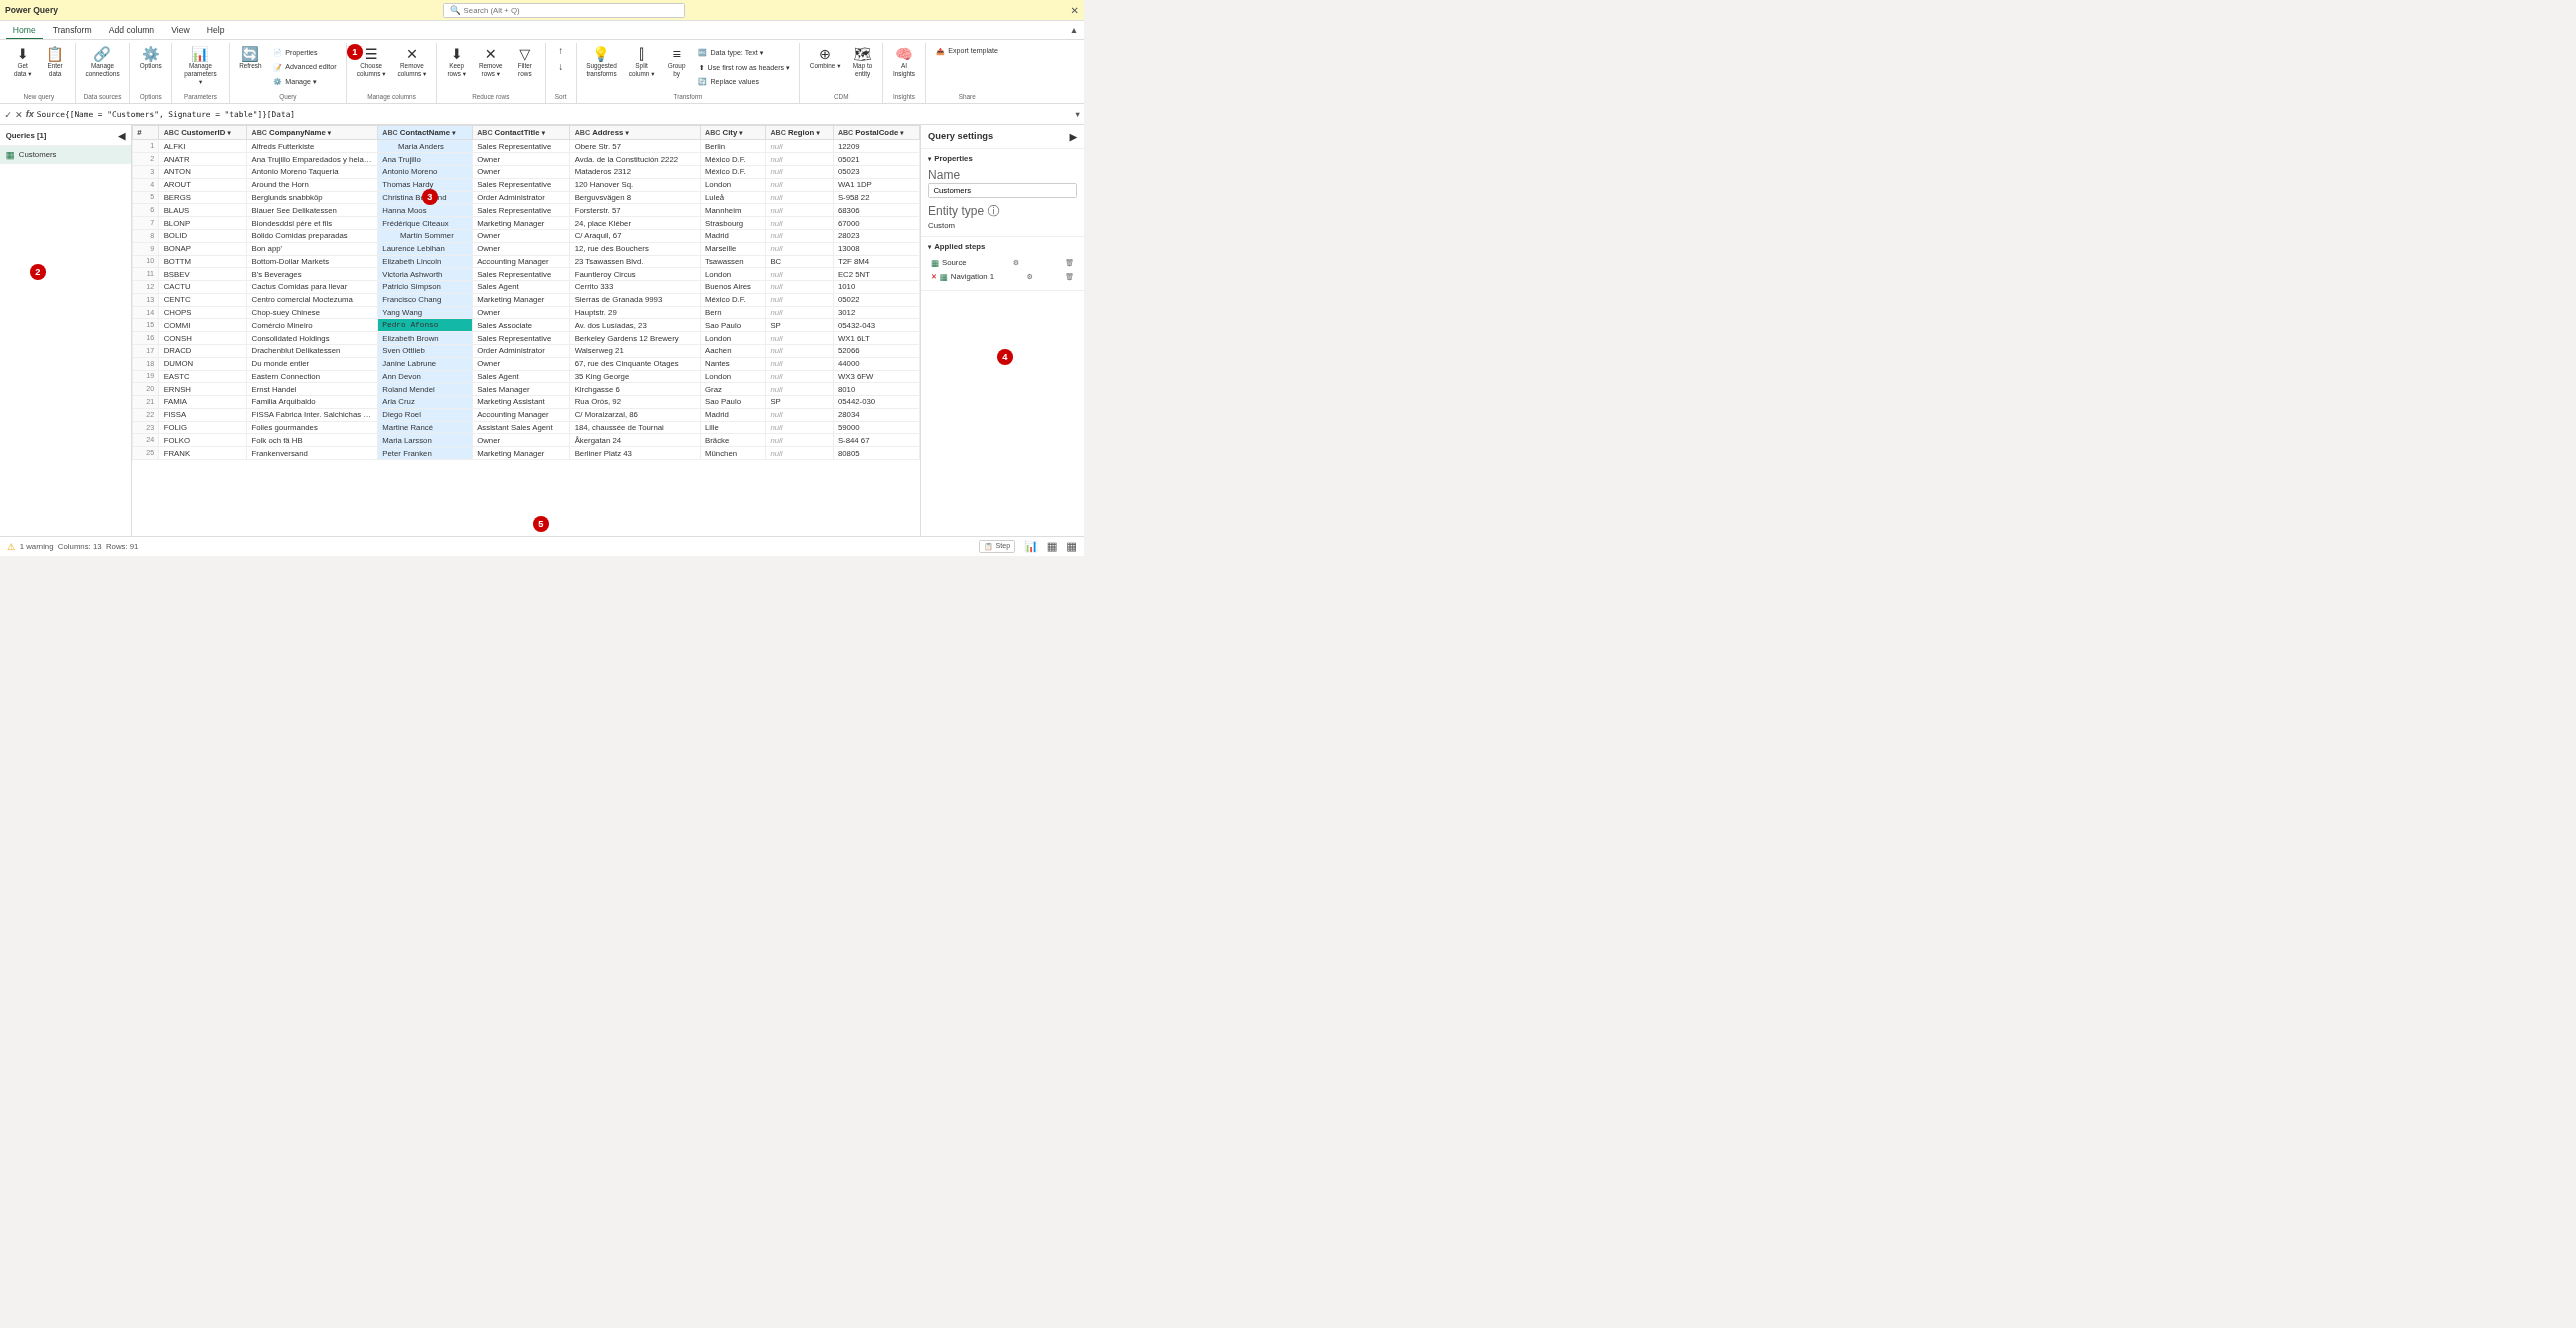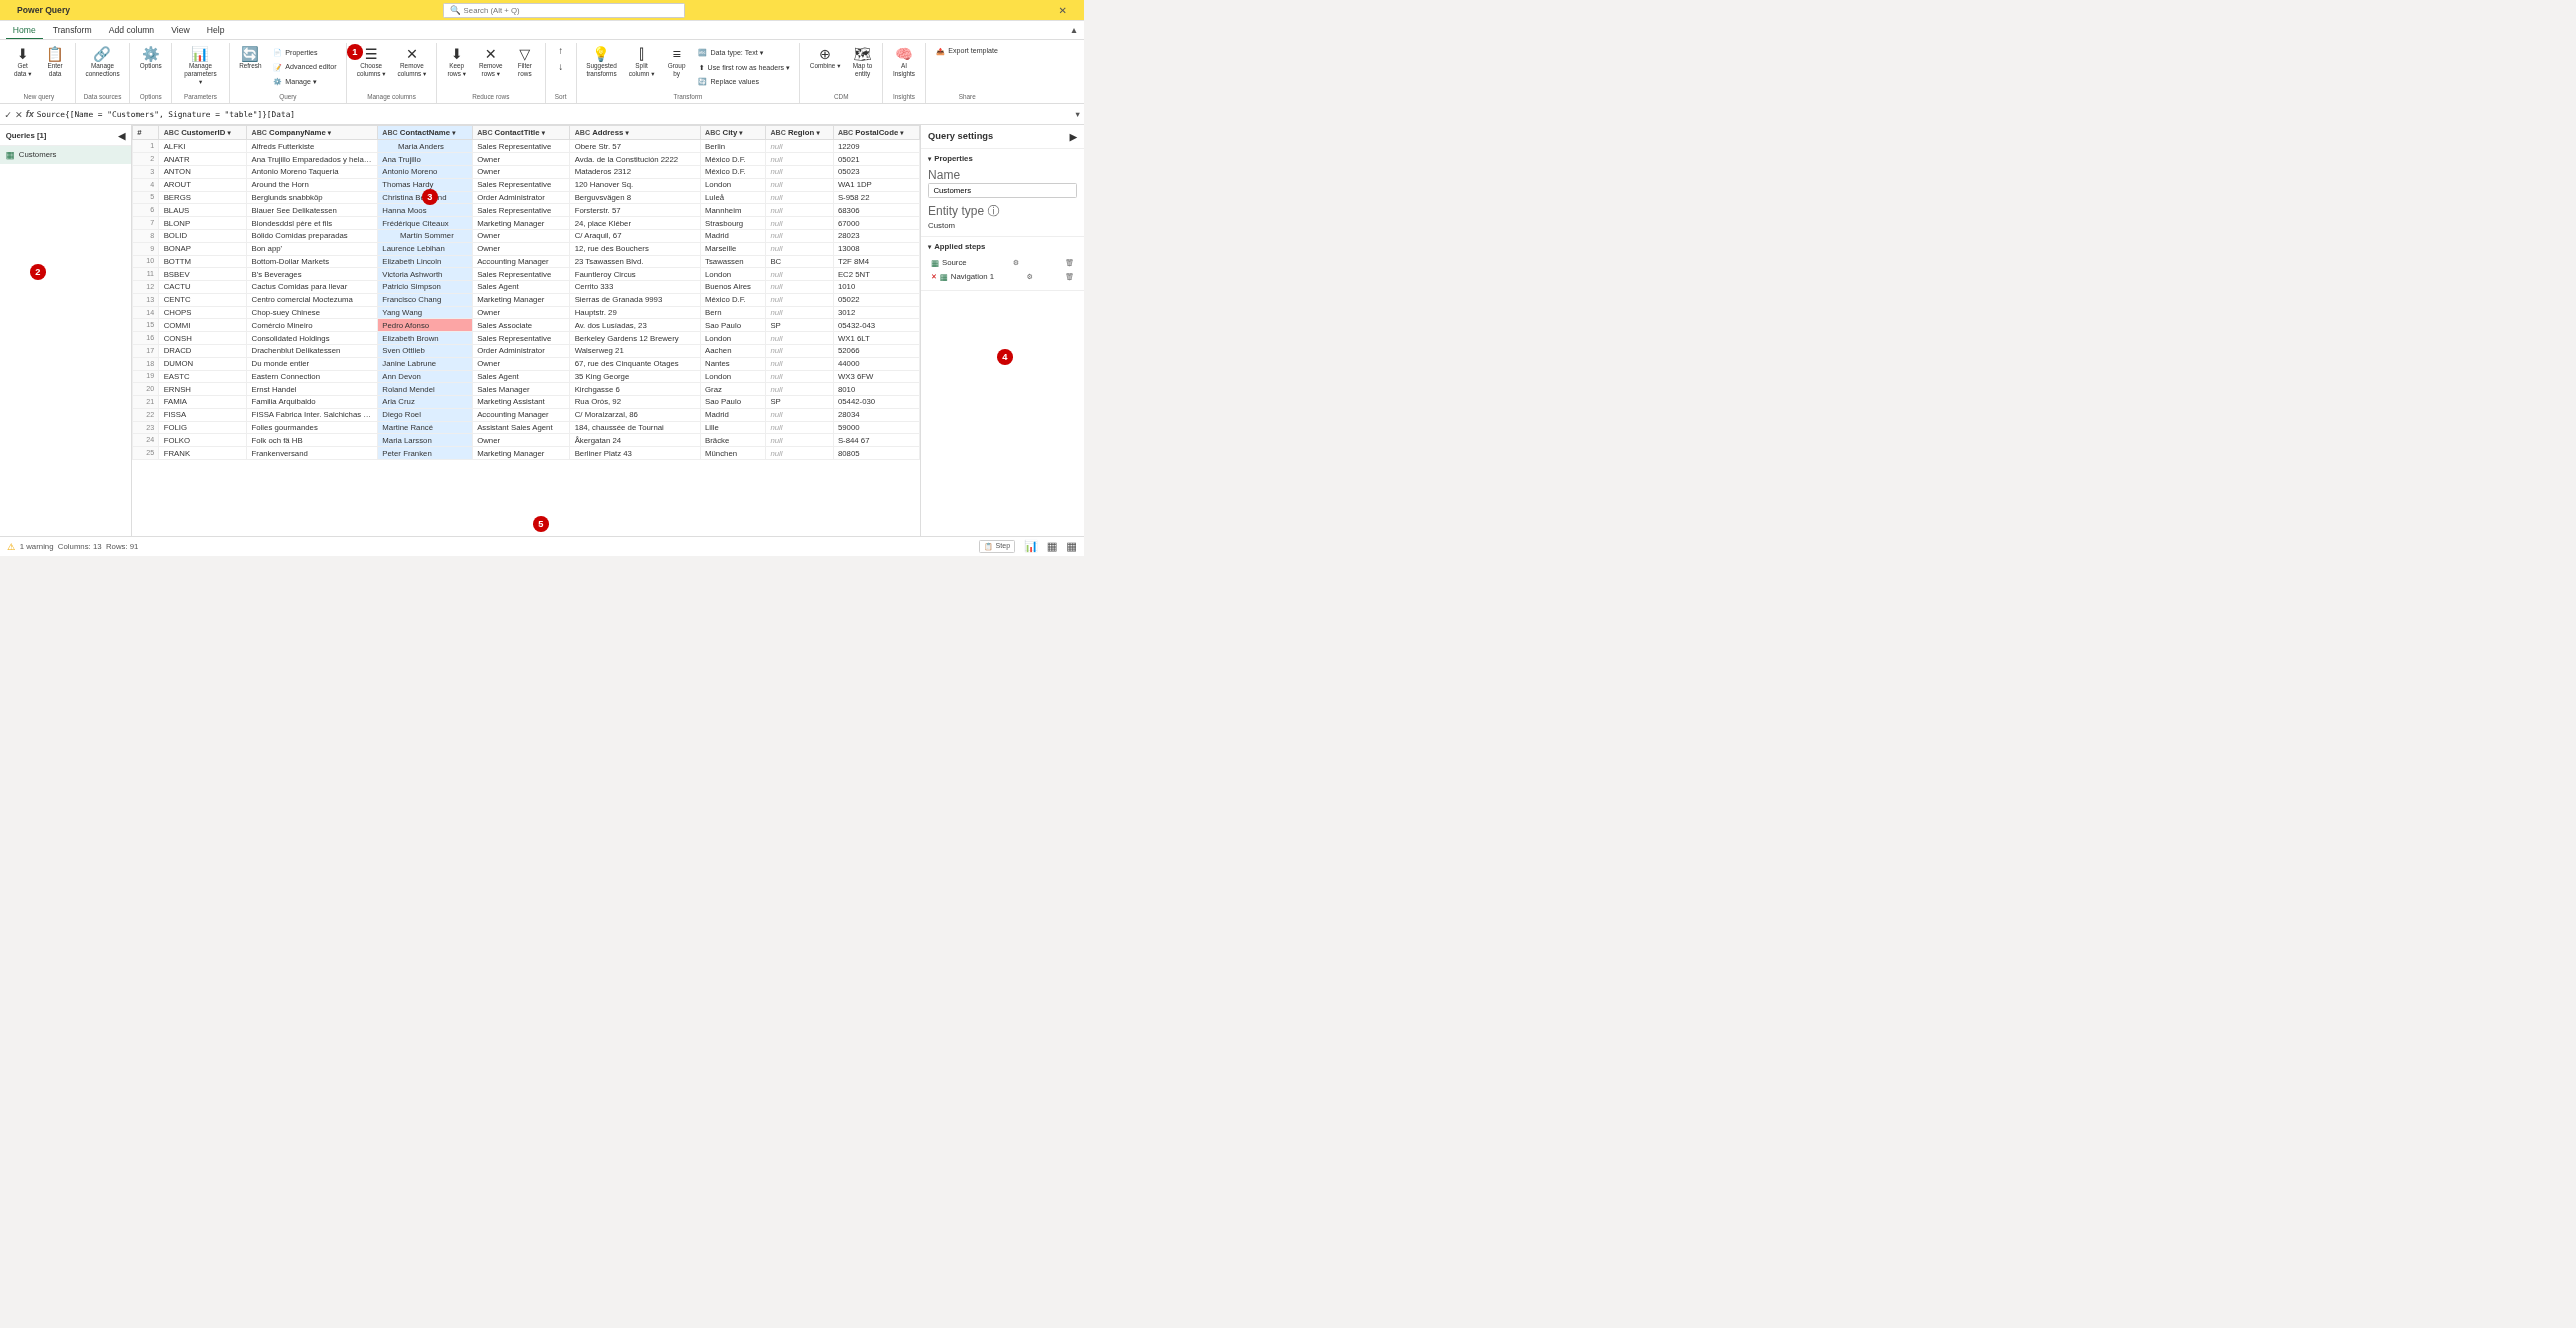--- a/index.html
+++ b/index.html
@@ -1,21 +1,21 @@
 <!DOCTYPE html>
 <html style="font-size:11.4px"><head>
   <meta charset="utf-8">
   <style>
     * { box-sizing: border-box; margin: 0; padding: 0; font-family: 'Segoe UI', Arial, sans-serif; }
     body { width: 1084px; height: 556px; overflow: hidden; background: #f3f2f1; font-size: 7.8px; }
 
     
     #title-bar {
       display: flex; align-items: center; justify-content: space-between;
-      background: #fde047; height: 21.4px; padding: 0 17px;
+      background: #fef9c3; height: 21.4px; padding: 0 5px;
       border-bottom: 0.7px solid #e0e0e0;
     }
     #title-bar .title { font-size: 8.6px; color: #333; font-weight: 600; }
     #search-bar {
       display: flex; align-items: center;
       border: 0.7px solid #ccc; border-radius: 1.4px;
       padding: 1.4px 5.7px; background: #fff; width: 242px; gap: 2.9px;
     }
     #search-bar input { border: none; outline: none; font-size: 7.8px; width: 100%; color: #555; }
     #close-btn { cursor: pointer; font-size: 10px; color: #555; }
@@ -590,21 +590,21 @@
       <td>Owner</td>
       <td>Hauptstr. 29</td>
       <td>Bern</td>
       <td class="null-val">null</td>
       <td>3012</td>
     </tr>
           <tr>
       <td class="row-num">15</td>
       <td>COMMI</td>
       <td>Comércio Mineiro</td>
-      <td style="background:#fca5a5;">Pedro Afonso</td>
+      <td style="background:#14b8a6;font-family:Liberation Mono, monospace;">Pedro Afonso</td>
       <td>Sales Associate</td>
       <td>Av. dos Lusíadas, 23</td>
       <td>Sao Paulo</td>
       <td class="">SP</td>
       <td>05432-043</td>
     </tr>
           <tr>
       <td class="row-num">16</td>
       <td>CONSH</td>
       <td>Consolidated Holdings</td>

